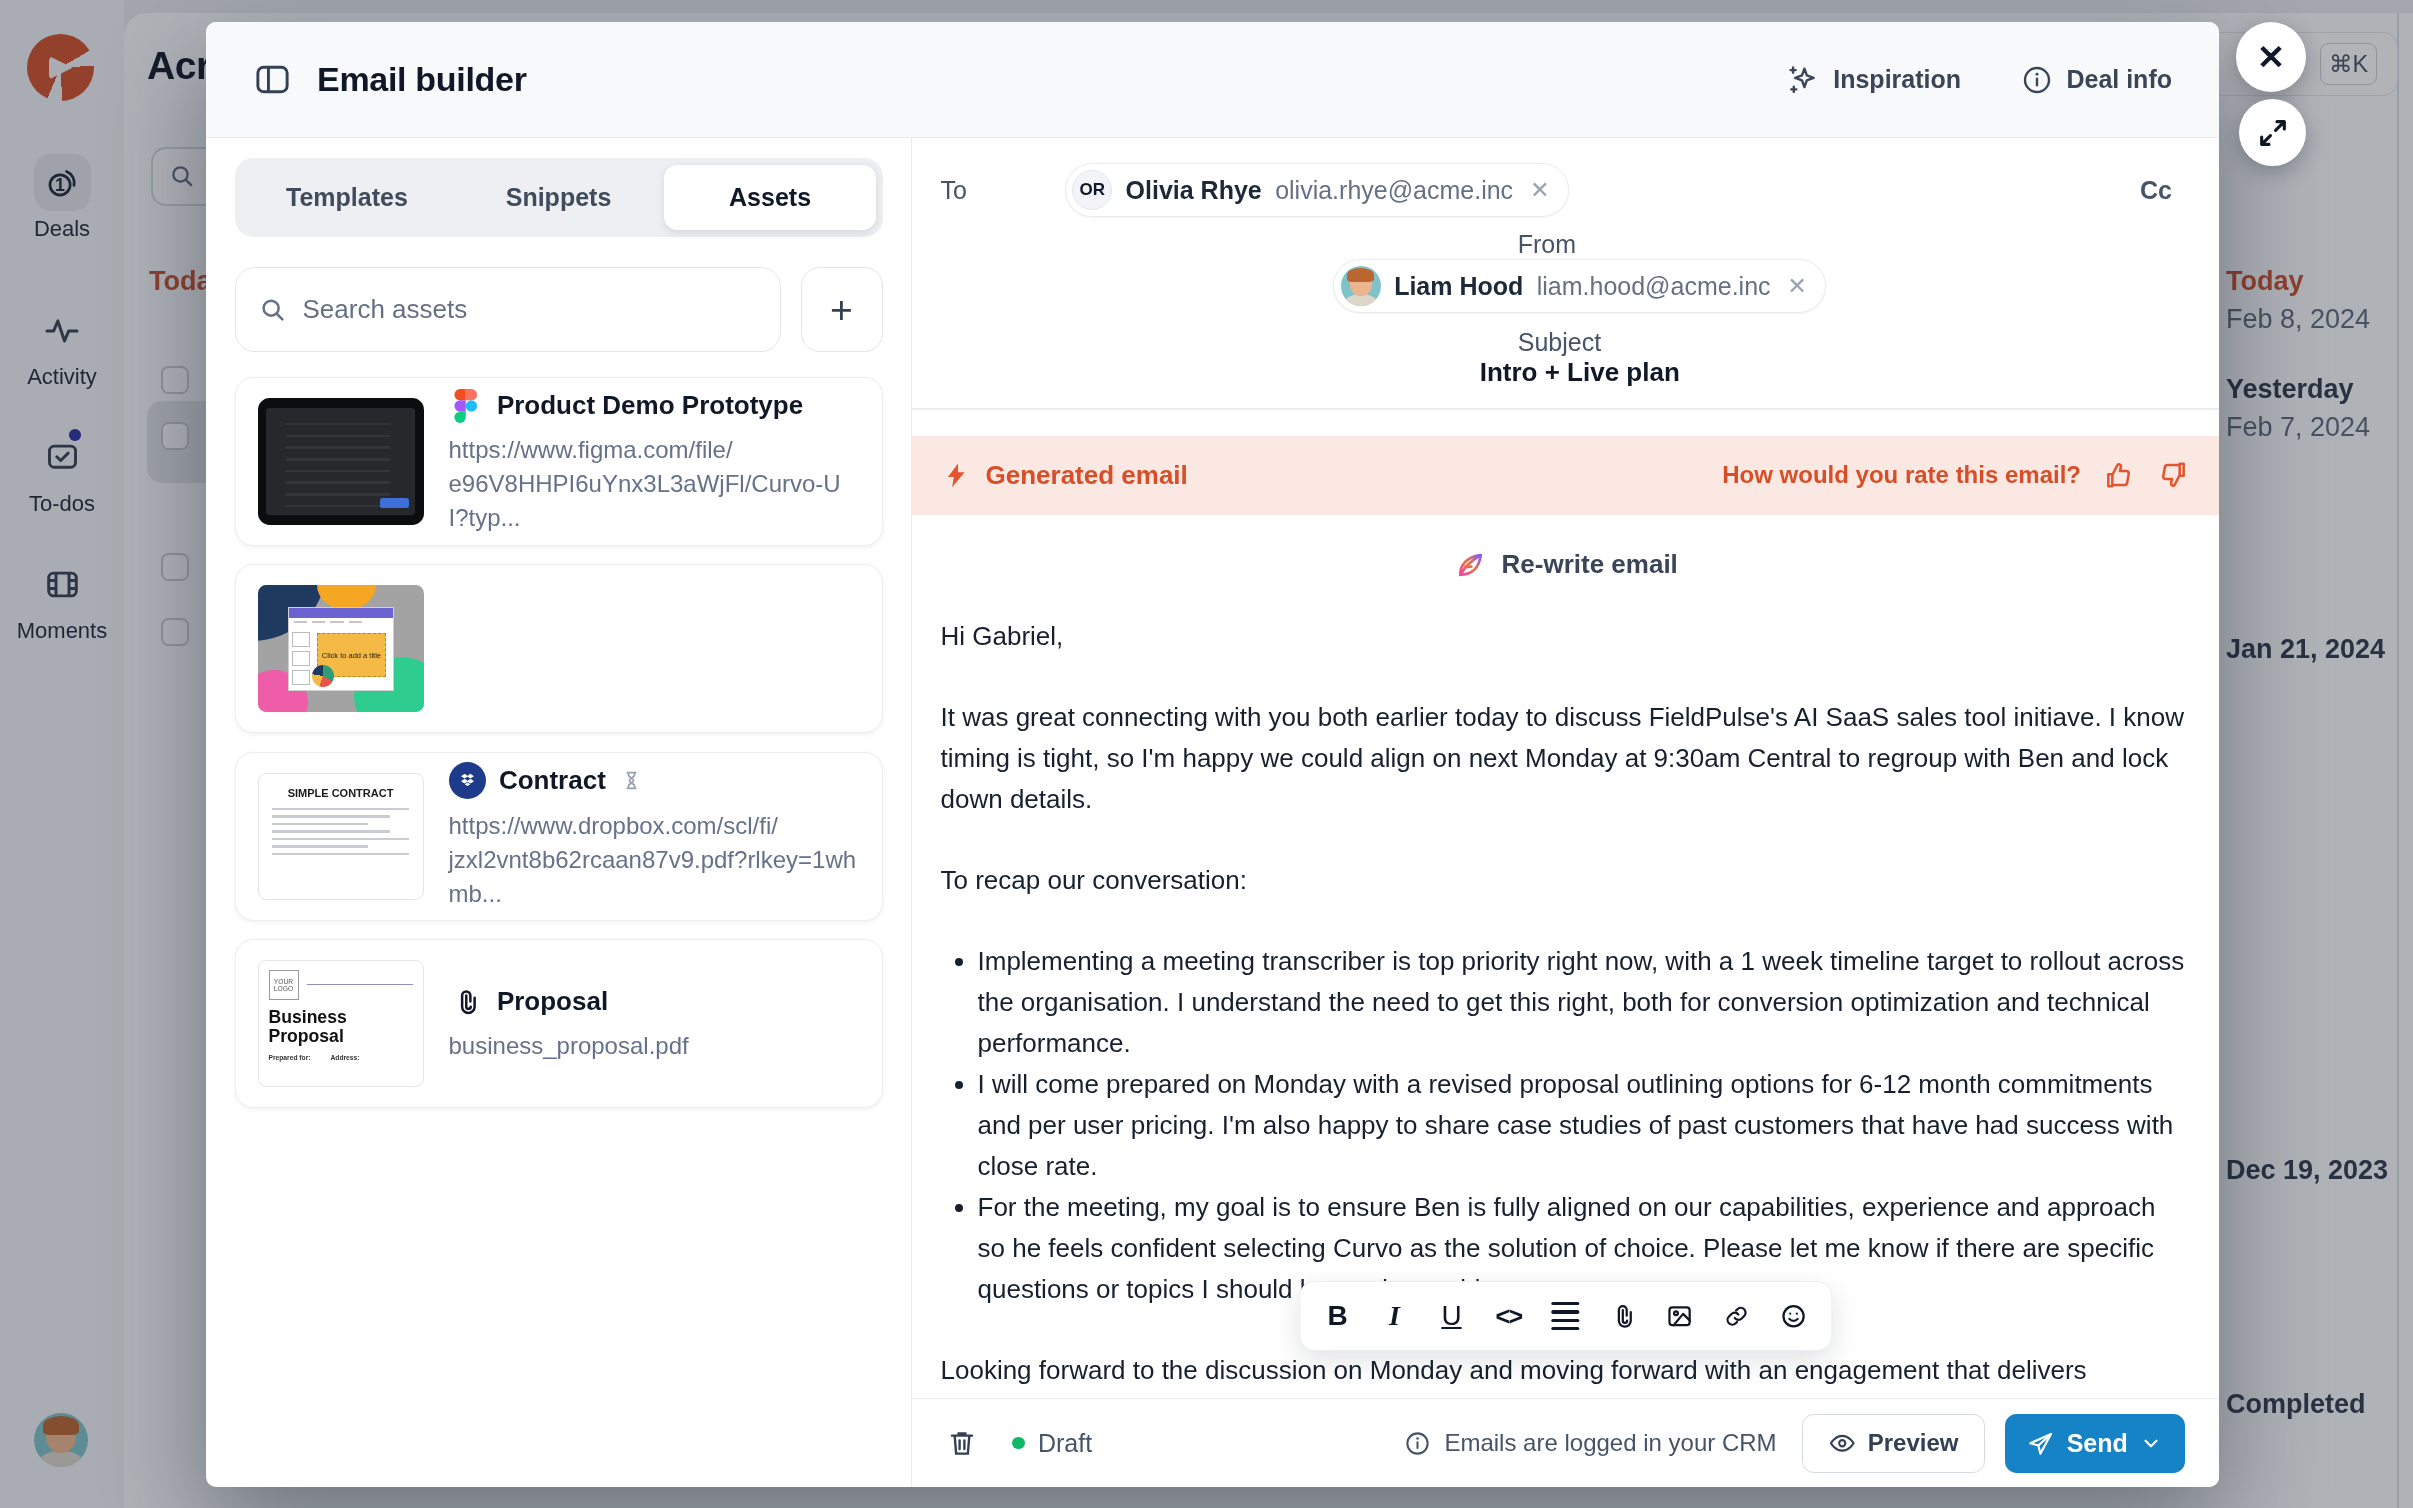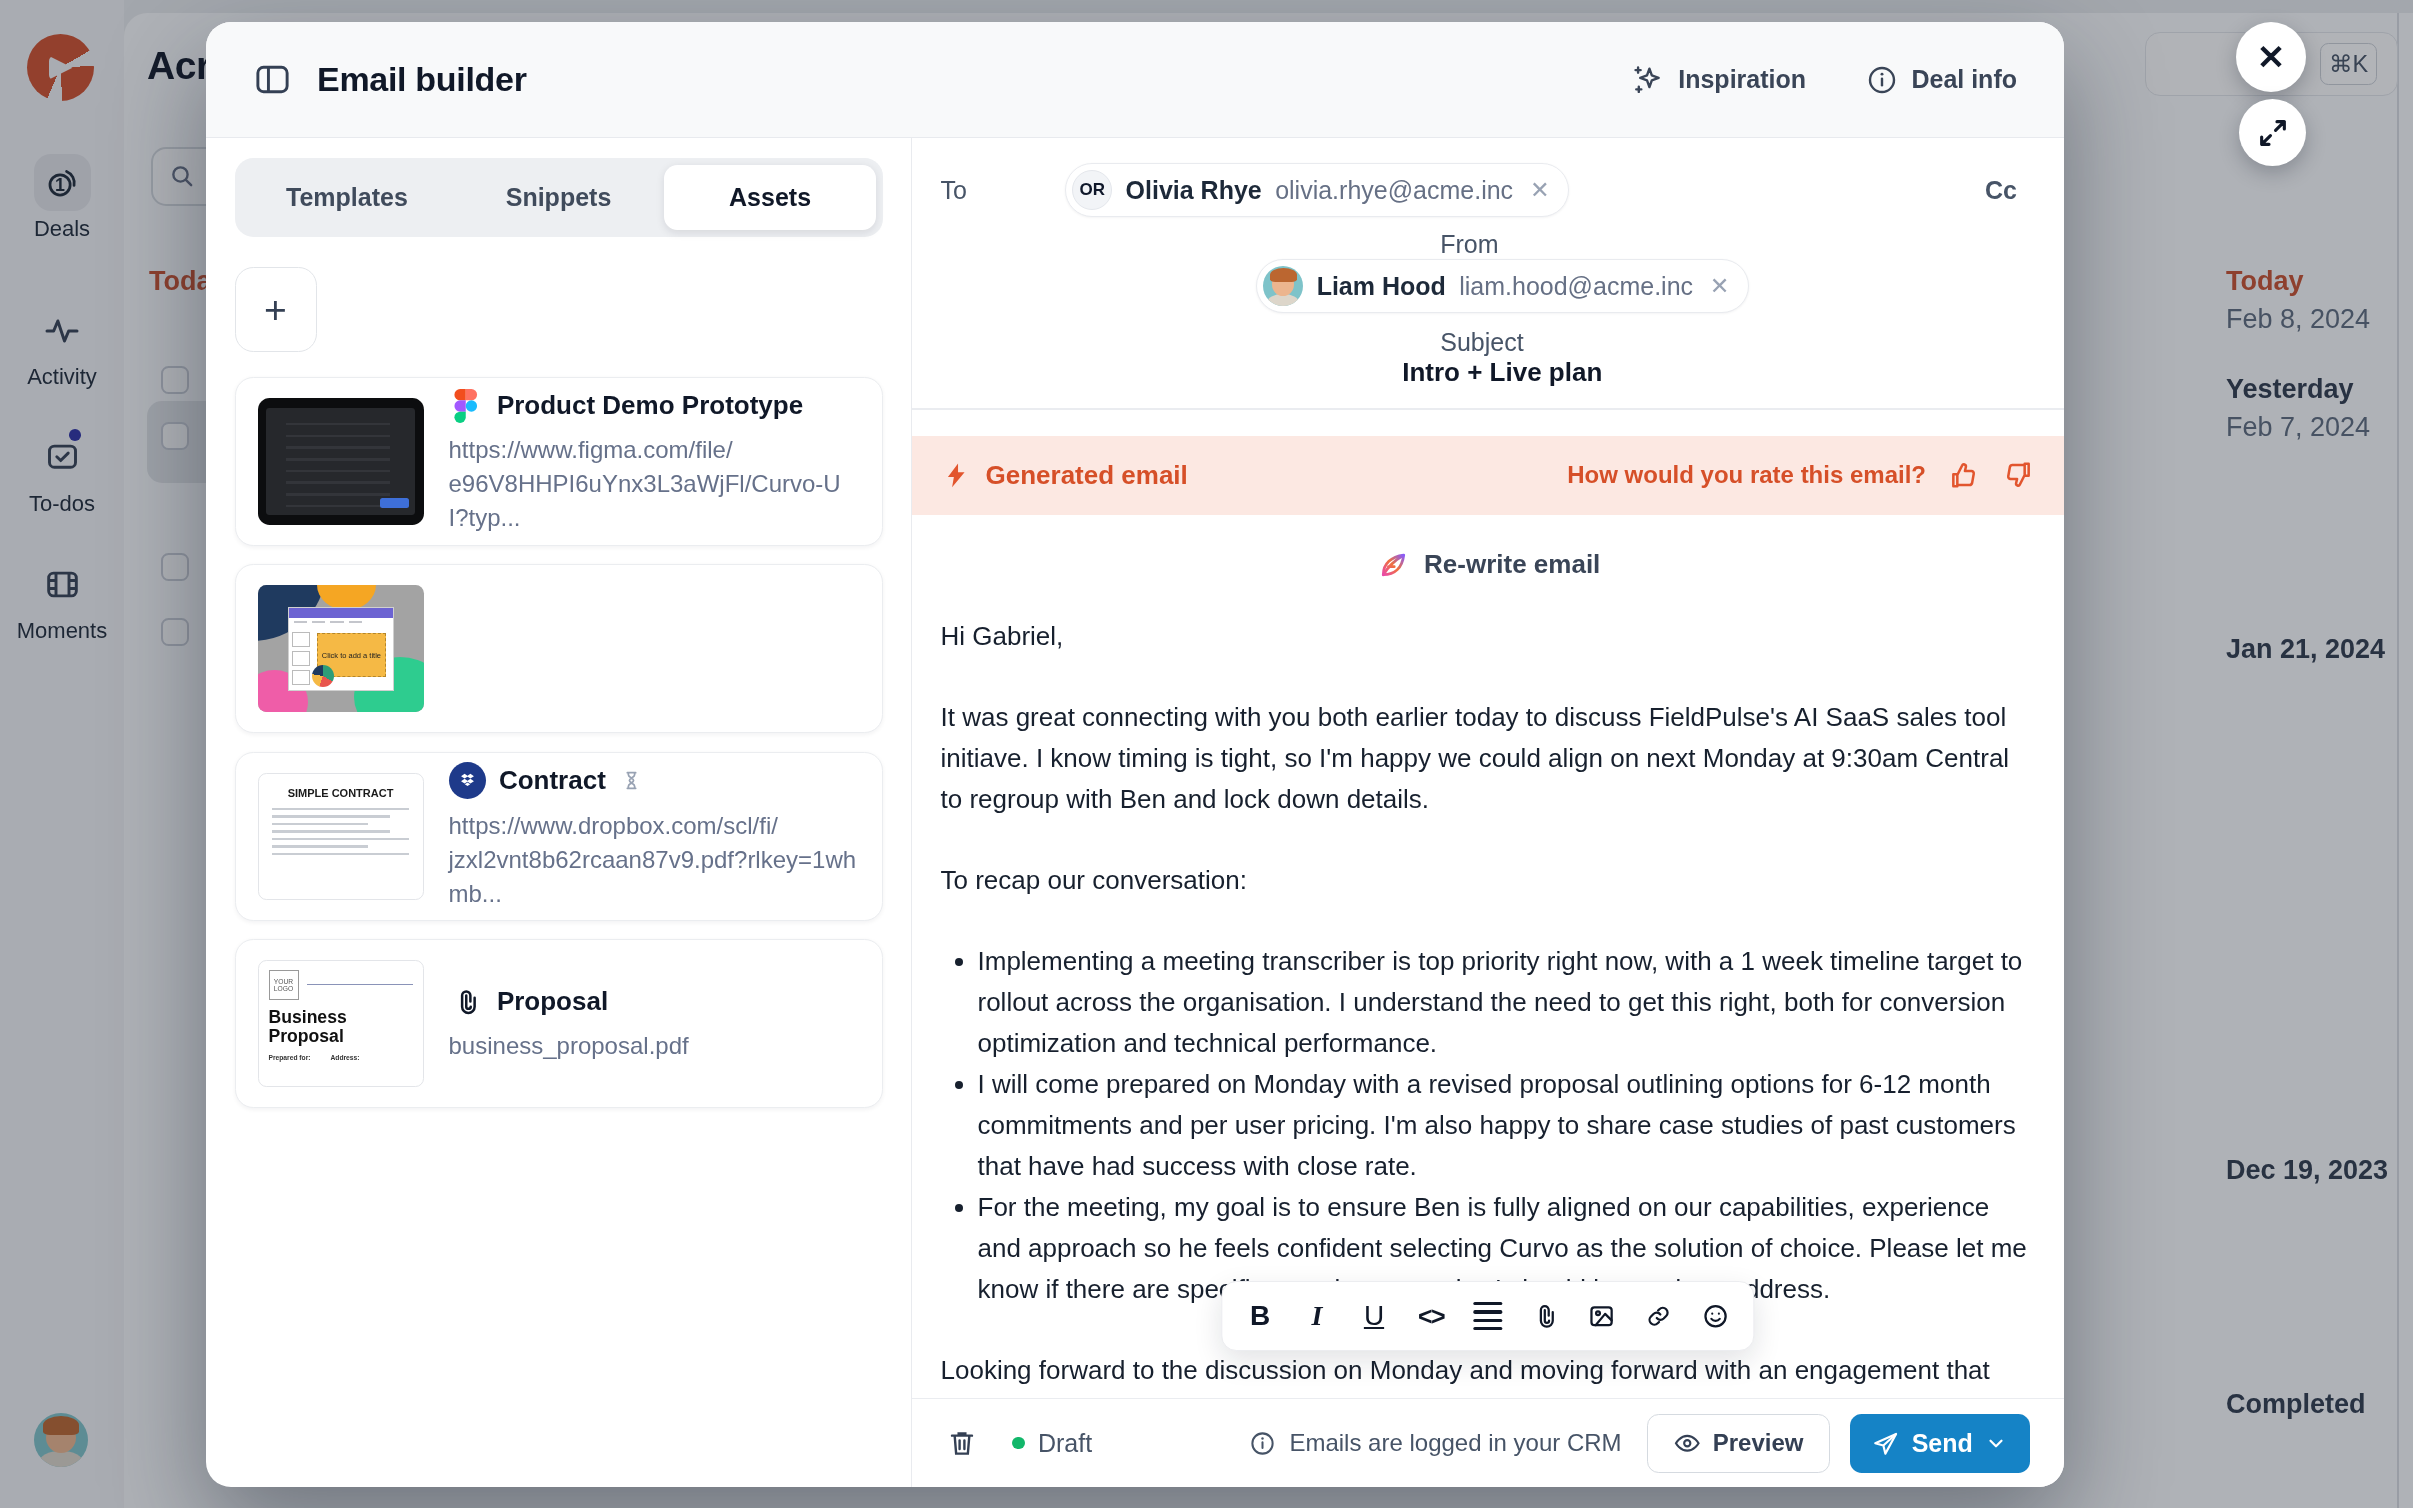--- a/index.html
+++ b/index.html
@@ -36,21 +36,21 @@
   
   .dim { position:absolute; inset:0; background:rgba(30,36,48,.34); z-index:40; }
 
   
   .round-btn { position:absolute; width:70px; height:70px; border-radius:50%; background:#fff; z-index:70;
                display:flex; align-items:center; justify-content:center; box-shadow:0 6.7px 20px rgba(16,24,40,.25); cursor:pointer; }
   #close-btn { left:2236px; top:22px; font-size:34px; font-weight:700; color:#101828; }
   #expand-btn { left:2239px; top:99px; width:67px; height:67px; }
 
   
-  .modal { position:absolute; left:206px; top:22px; width:1858px; height:1465px; background:#fff; border-radius:25px;
+  .modal { position:absolute; left:206px; top:22px; width:2013px; height:1465px; background:#fff; border-radius:10px;
            box-shadow:0 40px 101px rgba(16,24,40,.4); z-index:60; display:flex; flex-direction:column; overflow:hidden; }
   .m-header { height:116px; background:#f8f9fa; border-bottom:1.7px solid #e8eaee; display:flex; align-items:center; padding:0 47px; flex:none;}
   .m-title { font-size:34px; font-weight:700; color:#101828; margin-left:25px; letter-spacing:-0.3px;}
   .m-actions { margin-left:auto; display:flex; gap:60px; }
   .m-action { display:flex; align-items:center; gap:13.4px; font-size:25px; font-weight:600; color:#3a4557; cursor:pointer; }
   .m-body { flex:1; display:flex; min-height:0; }
 
   
   .pane-left { width:706px; border-right:1.7px solid #e9ebef; padding:20px 28.5px 0; flex:none; }
   .tabs { height:79px; background:#edeff2; border-radius:18.4px; display:flex; padding:6.7px; }
@@ -283,20 +283,27 @@
   <div class="m-body">
 
     <div class="pane-left">
       <div class="tabs">
         <div class="tab">Templates</div>
         <div class="tab">Snippets</div>
         <div class="tab active">Assets</div>
       </div>
 
       <div class="search-row">
+        <div class="search-box">
+          <svg width="30" height="30" viewBox="0 0 24 24" fill="none" stroke="#667085" stroke-width="2" stroke-linecap="round">
+            <circle cx="10.5" cy="10.5" r="6"></circle>
+              <path d="M15 15l4.5 4.5"></path>
+          </svg>
+          <input placeholder="Search assets" style="">
+        </div>
         <div class="add-btn">+</div>
       </div>
 
       <div class="asset-list">
 
         <div class="asset-card">
           <div class="thumb thumb-tablet"></div>
           <div class="asset-info">
             <div class="asset-title-row">
               <span class="svc">

